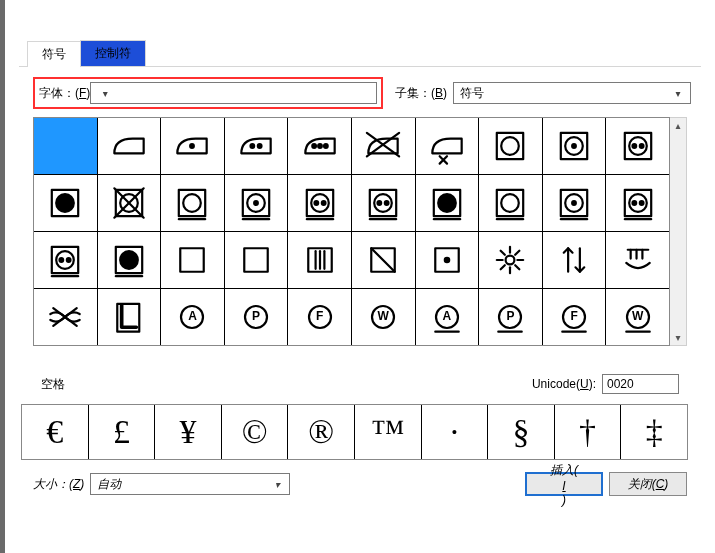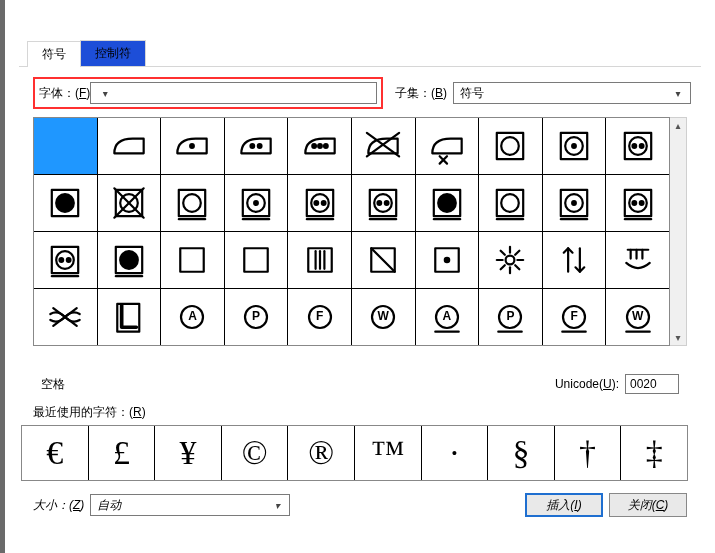--- a/index.html
+++ b/index.html
@@ -94,21 +94,21 @@
 .under-row {
   display: flex;
   justify-content: space-between;
   align-items: center;
   padding: 28px 22px 10px;
 }
 .unicode-box {
   display: flex; align-items: center; gap: 6px;
 }
 .unicode-input {
-  width: 54px; height: 20px; border: 1px solid #7a7a7a; padding: 0 4px; font-family: inherit; font-size: 12px;
+  width: 77px; height: 20px; border: 1px solid #7a7a7a; padding: 0 4px; font-family: inherit; font-size: 12px;
 }
 
 .recent-label { padding: 0 14px 4px; }
 .recent-row {
   margin: 0 13px 0 2px;
   border: 1px solid #888;
   display: grid;
   grid-template-columns: repeat(10, 1fr);
   grid-auto-rows: 54px;
   background: #000;
@@ -134,21 +134,21 @@
   height: 24px;
   min-width: 78px;
   border: 1px solid #888;
   background: #e9e9e9;
   display: inline-flex;
   align-items: center;
   justify-content: center;
   padding: 0 14px;
   cursor: pointer;
 }
-.btn.primary { border: 2px solid #1f6fd0; background: #e9e9e9; }
+.btn.primary { border: 2px solid #1f6fd0; background: #e9e9e9; flex-direction: column; }
 
 u.hot { text-decoration: underline; }
 </style>
 </head>
 <body>
 
 <div class="panel">
 
   <div class="tabs">
     <div class="tab active">符号</div>
@@ -468,23 +468,20 @@
   <div class="under-row">
     <span>空格</span>
     <div class="unicode-box">
       <label>
         <span>Unicode(</span><u class="hot">U</u><span>):</span>
       </label>
       <input class="unicode-input" value="0020" style="">
     </div>
   </div>
 
-  <div class="recent-label">
-    <span>最近使用的字符：(</span><u class="hot">R</u><span>)</span>
-  </div>
   <div class="recent-row" id="recent">
       <div class="rcell">€</div>
       <div class="rcell">£</div>
       <div class="rcell">¥</div>
       <div class="rcell">©</div>
       <div class="rcell">®</div>
       <div class="rcell">™</div>
       <div class="rcell">·</div>
       <div class="rcell">§</div>
       <div class="rcell">†</div>

